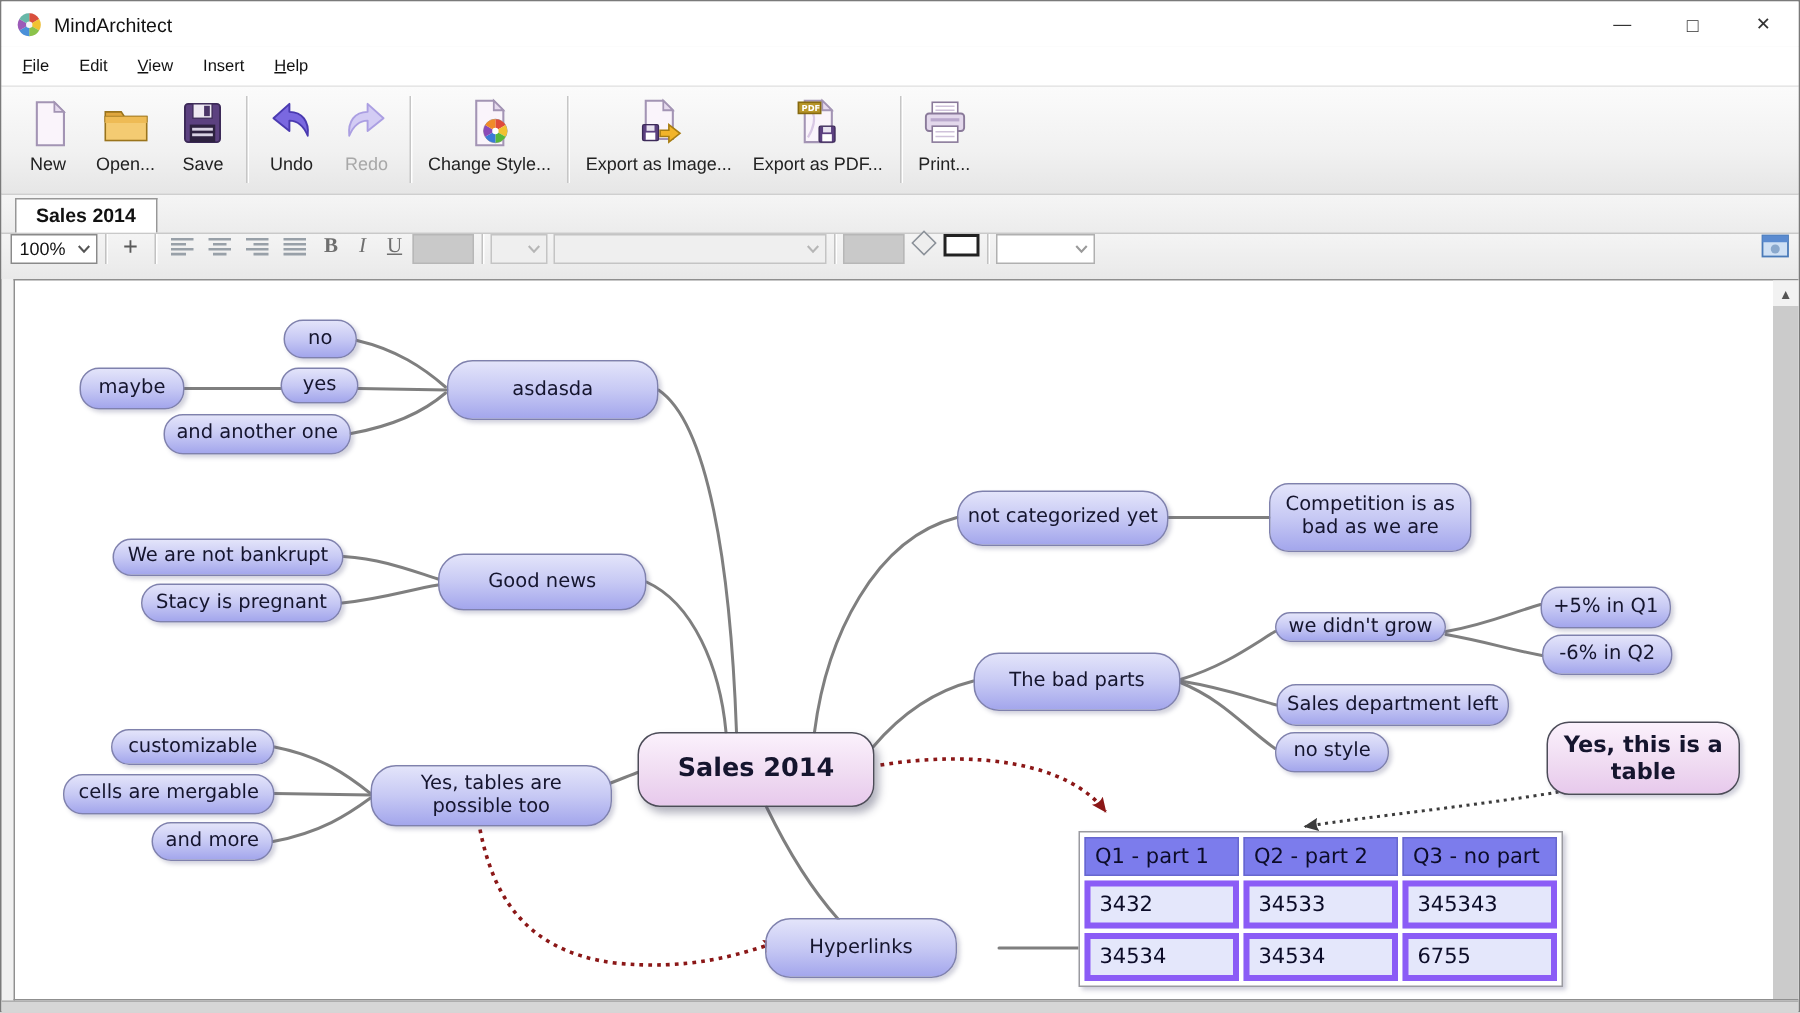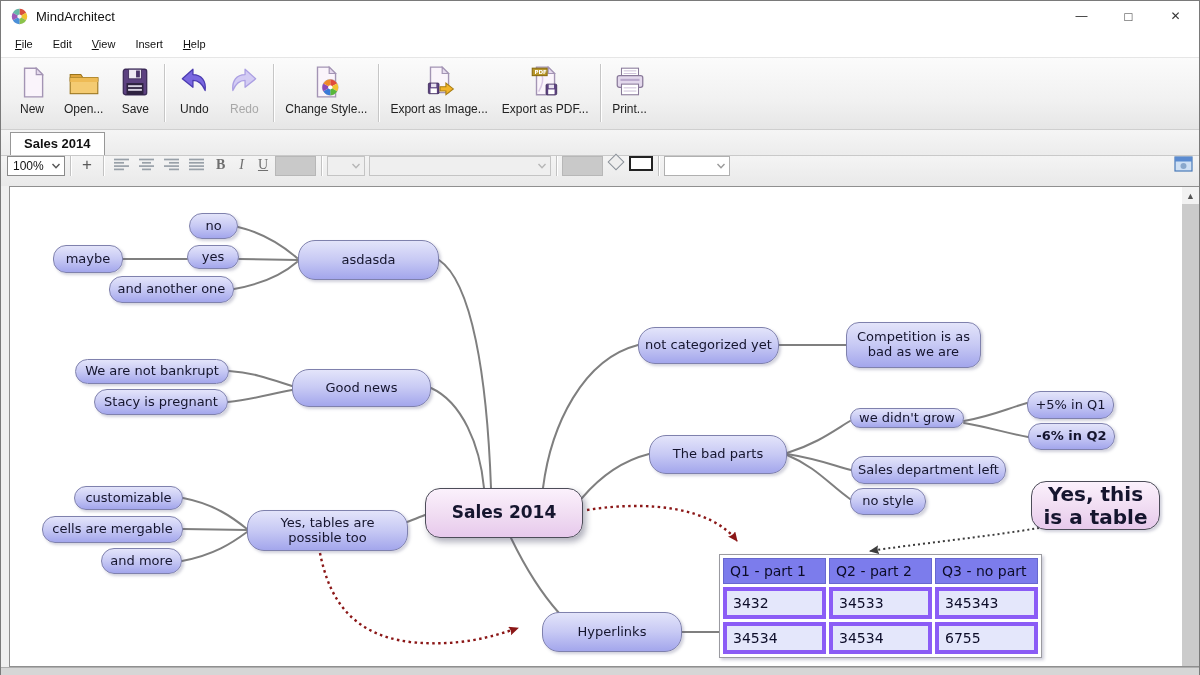--- a/index.html
+++ b/index.html
@@ -68,21 +68,21 @@
         justify-content:center;text-align:center;
         font:13px "DejaVu Sans",sans-serif;color:#15152e;line-height:1.15;
         background:linear-gradient(180deg,#e3e4fa 0%,#c7c9f4 50%,#a3a6ec 100%);
         border:1px solid #7f81ad;border-radius:13px;padding:2px 6px;
         box-shadow:2px 2px 3px rgba(90,90,130,.28);}
   .node.big{border-radius:17px;}
   .node.pink{background:linear-gradient(180deg,#fbf1fc 0%,#f0dcf2 55%,#e7c9ec 100%);
              border:1.5px solid #4c4c58;font-weight:bold;}
   .node.central{font-size:17px;border-radius:15px;
                 box-shadow:3px 4px 6px rgba(60,60,90,.4);}
-  .node.pinksmall{font-size:20px;border-radius:15px;}
+  .node.pinksmall{font-size:15px;border-radius:15px;}
 
   .mm-table{position:absolute;left:709px;top:367px;border-collapse:separate;
             border-spacing:3px;background:#fff;border:1px solid #9a9aa0;
             box-shadow:2px 2px 3px rgba(90,90,130,.3);
             font:14px "DejaVu Sans",sans-serif;color:#0c0c28;}
   .mm-table th{background:#7c7cec;border:1px solid #6767cf;font-weight:normal;
                text-align:left;padding:4px 6px;width:89px;}
   .mm-table td{background:#e4e7fb;border:4px solid #8b5cf6;text-align:left;
                padding:4px 6px;}
 
@@ -386,25 +386,25 @@
       <div class="node" style="left:64px;top:299px;width:109px;height:24px;">customizable</div>
       <div class="node" style="left:32px;top:329px;width:141px;height:27px;">cells are mergable</div>
       <div class="node" style="left:91px;top:361px;width:81px;height:26px;">and more</div>
       <div class="node big" style="left:237px;top:323px;width:161px;height:41px;">Yes, tables are possible too</div>
       <div class="node pink central" style="left:415px;top:301px;width:158px;height:50px;">Sales 2014</div>
       <div class="node big" style="left:628px;top:140px;width:141px;height:37px;">not categorized yet</div>
       <div class="node" style="left:836px;top:135px;width:135px;height:46px;">Competition is as bad as we are</div>
       <div class="node big" style="left:639px;top:248px;width:138px;height:39px;">The bad parts</div>
       <div class="node" style="left:840px;top:221px;width:114px;height:20px;">we didn't grow</div>
       <div class="node" style="left:1017px;top:204px;width:87px;height:28px;">+5% in Q1</div>
-      <div class="node" style="left:1018px;top:236px;width:87px;height:27px;font-weight:bold;">-6% in Q2</div>
+      <div class="node" style="left:1018px;top:236px;width:87px;height:27px;">-6% in Q2</div>
       <div class="node" style="left:841px;top:269px;width:155px;height:28px;">Sales department left</div>
       <div class="node" style="left:840px;top:301px;width:76px;height:27px;">no style</div>
       <div class="node pink pinksmall" style="left:1021px;top:294px;width:129px;height:49px;">Yes, this is a table</div>
-      <div class="node big" style="left:532px;top:425px;width:140px;height:40px;">Hyperlinks</div>
+      <div class="node big" style="left:500px;top:425px;width:128px;height:40px;">Hyperlinks</div>
 
       <table class="mm-table">
         <tbody>
             <tr>
           <th>Q1 - part 1</th>
           <th>Q2 - part 2</th>
           <th>Q3 - no part</th>
         </tr>
         <tr>
           <td>3432</td>

